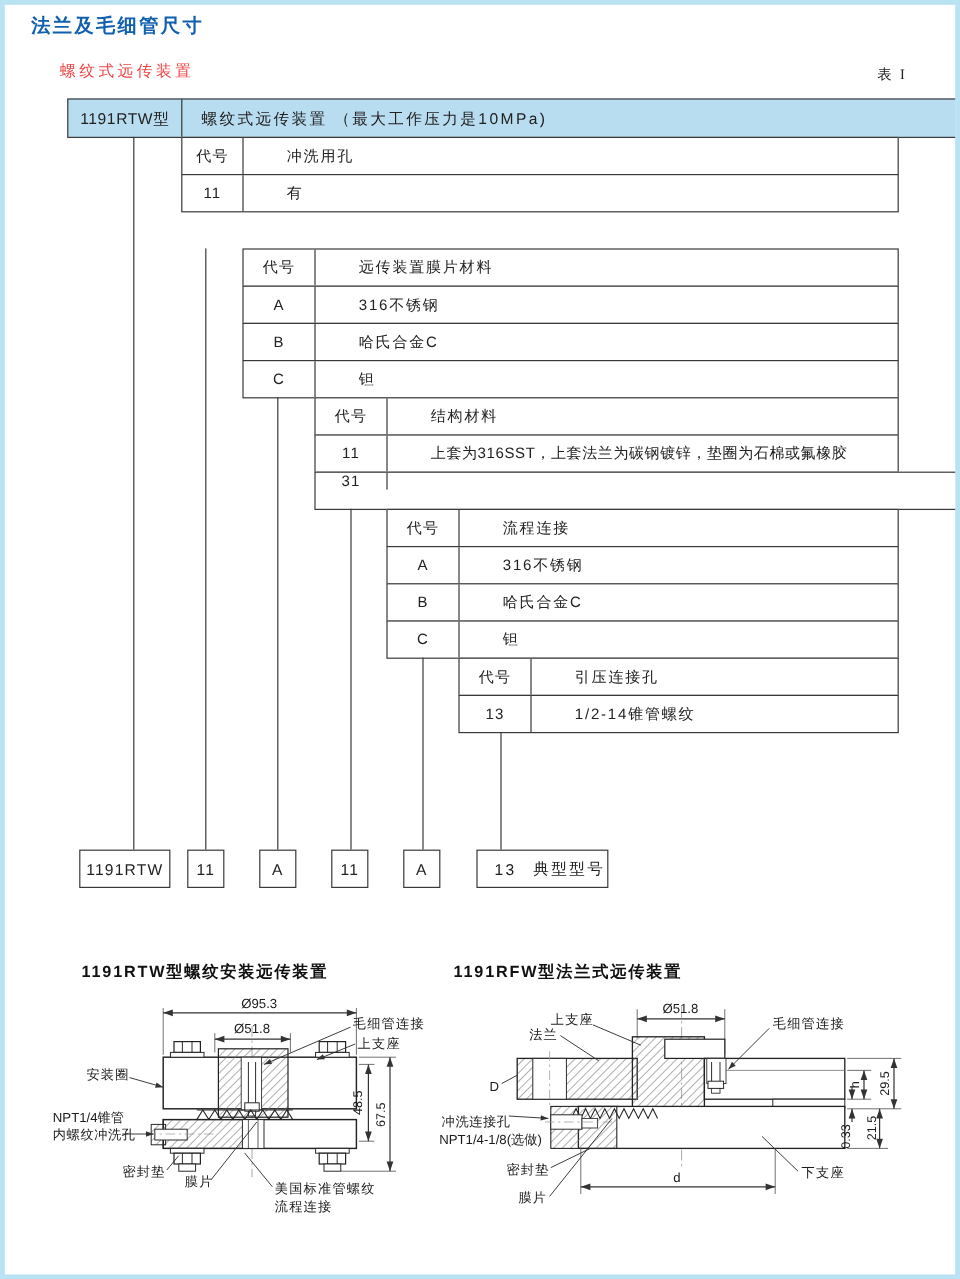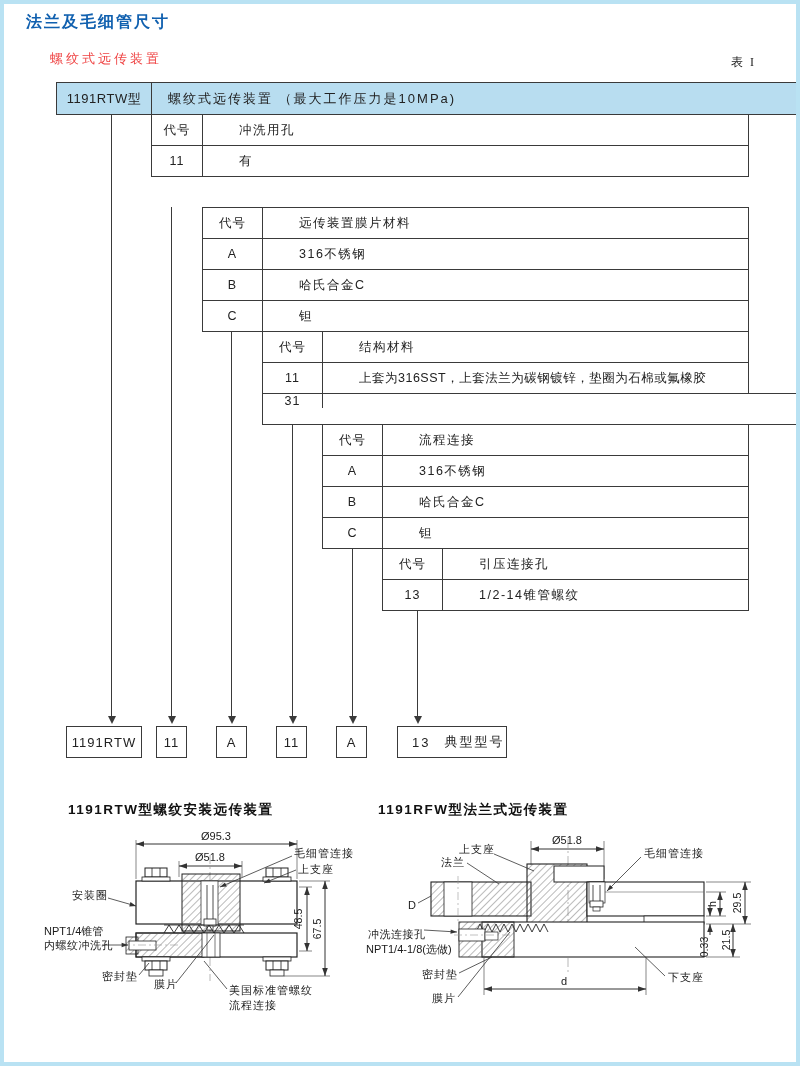--- a/index.html
+++ b/index.html
@@ -42,21 +42,21 @@
     flex:1; display:flex; align-items:center; padding-left:16px; letter-spacing:1.5px;
     white-space:nowrap; overflow:hidden;
   }
   .vline{position:absolute; width:1px; background:#3a3a3a;}
   .varrow{
     position:absolute; width:0; height:0;
     border-left:4px solid transparent; border-right:4px solid transparent;
     border-top:8px solid #3a3a3a;
   }
   .ebox{
-    position:absolute; top:722px; height:32px; box-sizing:border-box;
+    position:absolute; top:704px; height:32px; box-sizing:border-box;
     border:1px solid #3a3a3a; background:#fff;
     display:flex; align-items:center; justify-content:center; font-size:13px; letter-spacing:1px;
   }
   .ebox.wide{justify-content:flex-start; padding-left:14px; gap:14px; letter-spacing:2px;}
   .draw-title{
     position:absolute; font-size:13.5px; font-weight:bold; letter-spacing:1.5px; color:#111;
   }
   svg text{font-family:"Liberation Sans", sans-serif; fill:#1b1b1b;}
 </style>
 </head>

